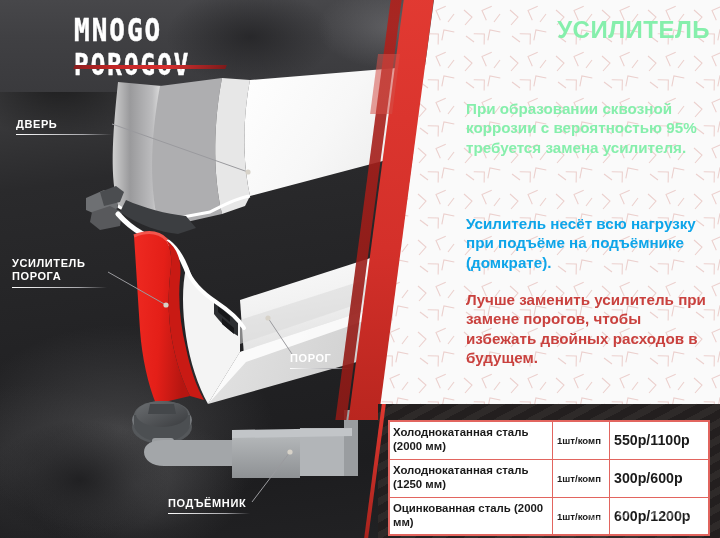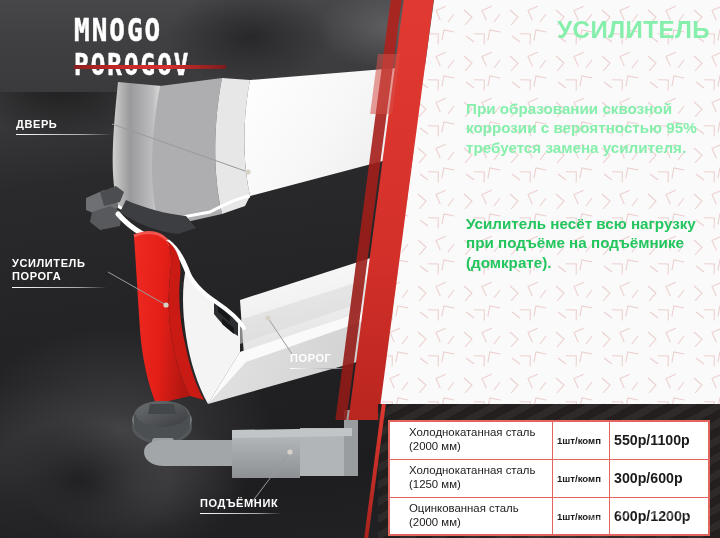--- a/index.html
+++ b/index.html
@@ -53,21 +53,21 @@
   
   .diagram{position:absolute;left:0;top:0;width:470px;height:538px;}
 
   
   .callout{position:absolute;color:#fff;font-weight:700;font-size:11px;
     letter-spacing:.6px;line-height:1.22;}
   .callout .rule{height:1px;background:linear-gradient(90deg,#ffffff 0%,#a8a8ac 70%,rgba(168,168,172,0) 100%);margin-top:3px;}
   #cal-dver{left:16px;top:118px;width:96px;}
   #cal-usil{left:12px;top:257px;width:95px;}
   #cal-porog{left:290px;top:352px;width:62px;}
-  #cal-podem{left:168px;top:497px;width:82px;margin-left:32px;}
+  #cal-podem{left:168px;top:497px;width:82px;}
 
   
   .right-panel{position:absolute;top:0;left:0;width:720px;height:538px;
     clip-path:polygon(434px 0, 720px 0, 720px 410px, 378px 410px);
     background:#fafafa;}
   .right-texture{position:absolute;top:0;left:0;width:720px;height:538px;
     clip-path:polygon(434px 0, 720px 0, 720px 410px, 378px 410px);
     opacity:.85;}
   
   .red-diag{position:absolute;top:-10px;left:405px;width:30px;height:430px;
@@ -80,41 +80,41 @@
     background:rgba(214,80,72,.55);transform:skewX(-7.5deg);transform-origin:top left;}
 
   
   .title-wrap{position:absolute;left:455px;top:18px;width:255px;text-align:right;}
   .title1{color:#86efac;font-size:24px;font-weight:700;letter-spacing:.5px;line-height:1.02;}
   .title2{color:#1b1b1b;font-size:31px;font-weight:700;letter-spacing:.5px;line-height:1.02;margin-top:3px;}
 
   .para{position:absolute;left:466px;width:246px;font-size:15.2px;font-weight:700;
     line-height:1.27;}
   #para1{top:99px;color:#86efac;}
-  #para2{top:214px;color:#22c55e;}
+  #para2{top:214px;color:#0ea5e9;}
   #para3{top:290px;color:#c9413e;}
 
   
   .stripe-band{position:absolute;left:378px;top:404px;width:342px;height:134px;
     overflow:hidden;background:#201d1d;}
   .stripe-band .st{position:absolute;inset:-60px;
     background:repeating-linear-gradient(-28deg,
       #2e2a29 0px,#2e2a29 7px,
       #231f1f 7px,#231f1f 15px);}
   .stripe-sheen{position:absolute;inset:0;
     background:radial-gradient(ellipse 200px 110px at 60% 120%, rgba(160,120,110,.22), rgba(0,0,0,0) 70%);}
   .left-red-line{position:absolute;left:373px;top:404px;width:4px;height:134px;
     background:linear-gradient(180deg,#e03830,#a8231d);transform:skewX(-7.5deg);}
 
   
   .ptable{position:absolute;left:389px;top:421px;width:320px;
     border-collapse:collapse;background:#fff;
     box-shadow:0 0 0 1px #e2655f;}
   .ptable td{border:1px solid #e2655f;color:#1a1a1a;vertical-align:middle;}
-  .ptable .c-name{padding:4px 6px 5px 19px;font-size:11.4px;font-weight:400;line-height:1.22;width:163px;}
+  .ptable .c-name{padding:4px 6px 5px 3px;font-size:11.4px;font-weight:700;line-height:1.22;width:163px;}
   .ptable .c-qty{padding:10px 4px;font-size:9.6px;font-weight:700;text-align:left;width:57px;}
   .ptable .c-price{padding:3px 4px;font-size:14.2px;font-weight:700;text-align:left;}
 
   
   .watermark{position:absolute;left:588px;top:500px;font-size:21px;font-weight:700;
     color:rgba(255,255,255,.30);letter-spacing:.5px;display:flex;align-items:center;gap:20px;}
   .wm-ring{width:17px;height:17px;border-radius:50%;border:3px solid rgba(255,255,255,.30);
     display:inline-block;}
   .wm-ring2{width:11px;height:11px;border-radius:50%;border:3px solid rgba(255,255,255,.30);
     display:inline-block;margin-left:-7px;}
@@ -300,20 +300,21 @@
   <div class="red-diag2"></div>
   <div class="red-diag"></div>
   <div class="red-diag-soft"></div>
 
   <div class="title-wrap">
     <div class="title1">УСИЛИТЕЛЬ</div>
   </div>
 
   <div class="para" id="para1">При образовании сквозной коррозии с вероятностью 95% требуется замена усилителя.</div>
   <div class="para" id="para2">Усилитель несёт всю нагрузку при подъёме на подъёмнике (домкрате).</div>
+  <div class="para" id="para3">Лучше заменить усилитель при замене порогов, чтобы избежать двойных расходов в будущем.</div>
 
   <div class="stripe-band">
     <div class="st"></div>
     <div class="stripe-sheen"></div>
   </div>
   <div class="left-red-line"></div>
 
   <table class="ptable">
     <tbody>
       <tr>

